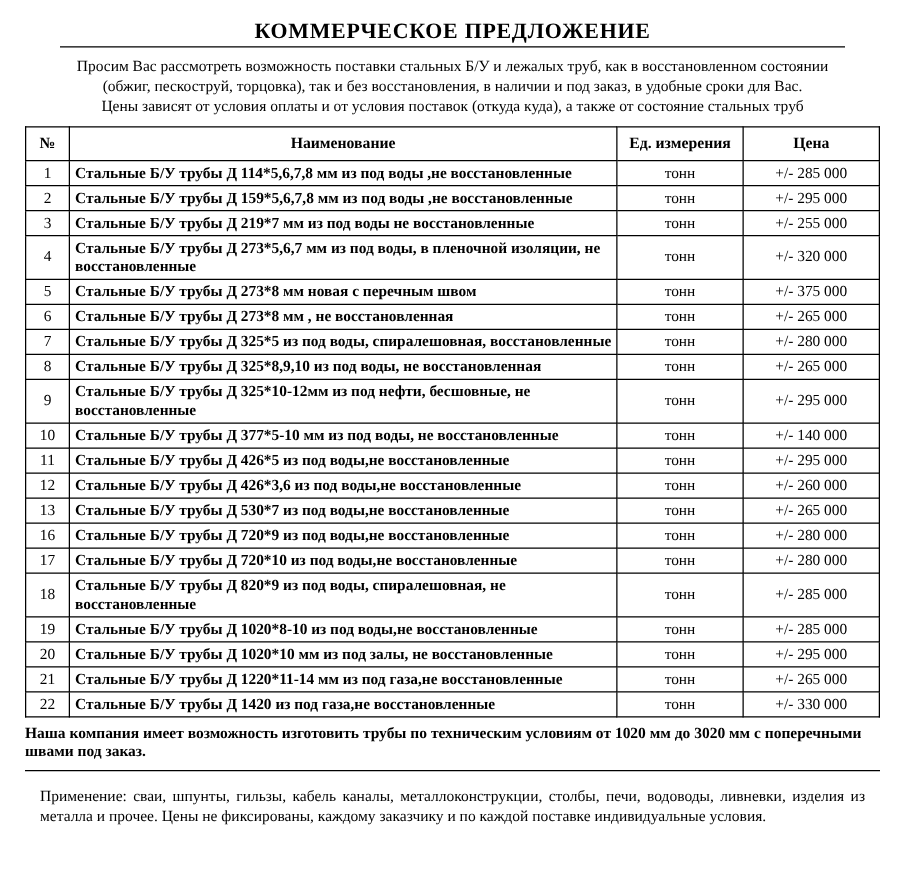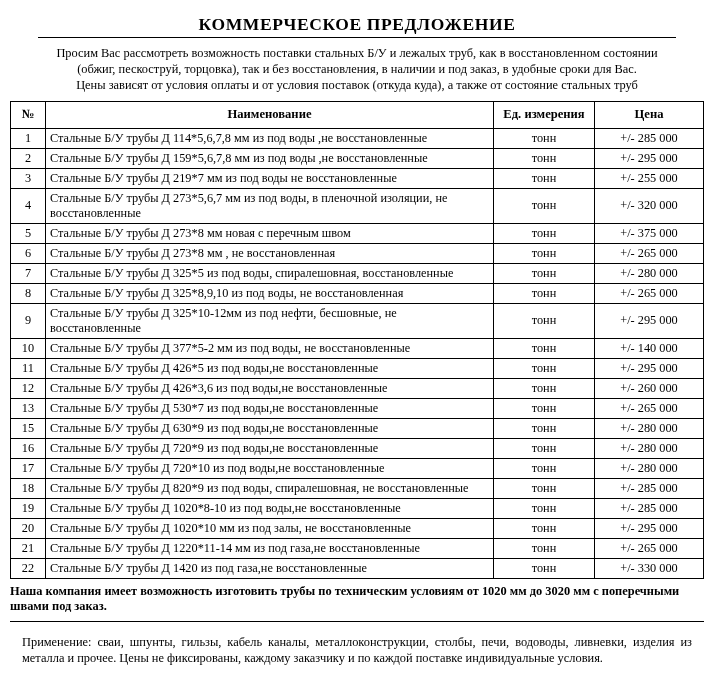--- a/index.html
+++ b/index.html
@@ -11,21 +11,21 @@
     height: 699px;
     background: #ffffff;
     font-family: "Liberation Serif", serif;
     color: #000000;
     overflow: hidden;
   }
   .page {
     width: 718px;
     height: 699px;
     box-sizing: border-box;
-    padding: 6px 14px 0 10px;
+    padding: 6px 14px 0 20px;
     position: relative;
   }
   .title {
     text-align: center;
     font-weight: bold;
     font-size: 17.5px;
     letter-spacing: 0.6px;
     margin: 8px 0 2px 0;
   }
   .title-rule {
@@ -52,21 +52,21 @@
     vertical-align: middle;
   }
   table.offer thead th {
     text-align: center;
     font-weight: bold;
     font-size: 12.6px;
     height: 20px;
     padding: 3px 2px;
   }
   .col-num { width: 30px; text-align: center; }
-  .col-name { width: auto; text-align: left; }
+  .col-name { width: auto; text-align: left; font-weight: bold; }
   .col-unit { width: 96px; text-align: center; }
   .col-price { width: 104px; text-align: center; }
   td.col-name { padding-left: 6px; line-height: 1.22; }
   .footer-note {
     font-size: 12.4px;
     font-weight: bold;
     line-height: 1.25;
     margin: 5px 0 0 0;
     text-align: left;
   }
@@ -155,47 +155,41 @@
           <td class="col-price">+/- 265 000</td>
         </tr>
         <tr>
           <td class="col-num">9</td>
           <td class="col-name">Стальные Б/У трубы Д 325*10-12мм из под нефти, бесшовные, не восстановленные</td>
           <td class="col-unit">тонн</td>
           <td class="col-price">+/- 295 000</td>
         </tr>
         <tr>
           <td class="col-num">10</td>
-          <td class="col-name">Стальные Б/У трубы Д 377*5-2 мм из под воды, не восстановленные</td>
+          <td class="col-name">Стальные Б/У трубы Д 377*5-10 мм из под воды, не восстановленные</td>
           <td class="col-unit">тонн</td>
           <td class="col-price">+/- 140 000</td>
         </tr>
         <tr>
           <td class="col-num">11</td>
           <td class="col-name">Стальные Б/У трубы Д 426*5 из под воды,не восстановленные</td>
           <td class="col-unit">тонн</td>
           <td class="col-price">+/- 295 000</td>
         </tr>
         <tr>
           <td class="col-num">12</td>
           <td class="col-name">Стальные Б/У трубы  Д 426*3,6 из под воды,не восстановленные</td>
           <td class="col-unit">тонн</td>
           <td class="col-price">+/- 260 000</td>
         </tr>
         <tr>
           <td class="col-num">13</td>
           <td class="col-name">Стальные Б/У трубы  Д 530*7 из под воды,не восстановленные</td>
           <td class="col-unit">тонн</td>
           <td class="col-price">+/- 265 000</td>
-        </tr>
-        <tr>
-          <td class="col-num">15</td>
-          <td class="col-name">Стальные Б/У трубы Д 630*9 из под воды,не восстановленные</td>
-          <td class="col-unit">тонн</td>
-          <td class="col-price">+/- 280 000</td>
         </tr>
         <tr>
           <td class="col-num">16</td>
           <td class="col-name">Стальные Б/У трубы Д 720*9 из под воды,не восстановленные</td>
           <td class="col-unit">тонн</td>
           <td class="col-price">+/- 280 000</td>
         </tr>
         <tr>
           <td class="col-num">17</td>
           <td class="col-name">Стальные Б/У трубы Д 720*10 из под воды,не восстановленные</td>

